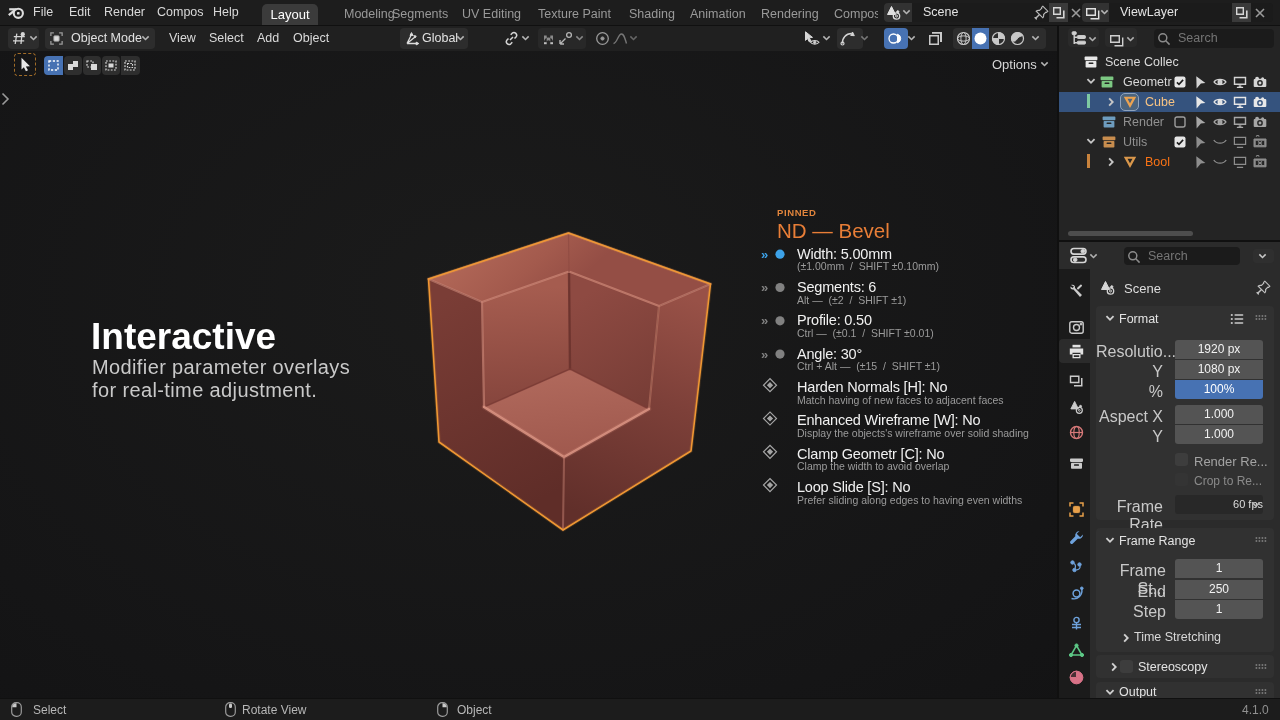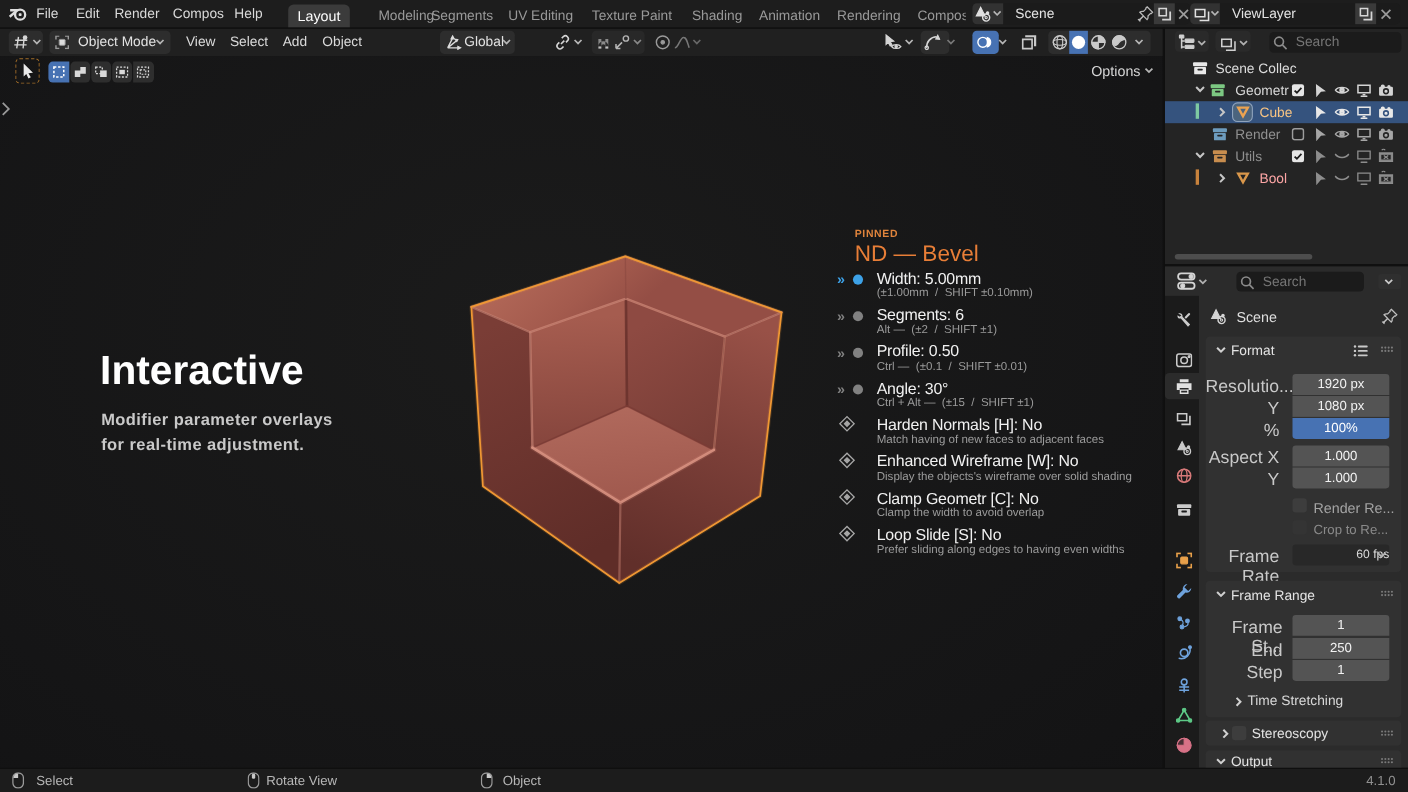--- a/index.html
+++ b/index.html
@@ -14,21 +14,21 @@
 .idwidget{position:absolute;top:3px;height:19px;background:#1b1b1b;border-radius:4px}
 .idwidget .iseg{position:absolute;left:0;top:0;height:19px;background:#323232;border-radius:4px 0 0 4px}
 .idwidget .itxt{position:absolute;top:0;height:19px;line-height:19px;font-size:12.5px;color:#e3e3e3}
 
 #vheader{position:absolute;left:0;top:26px;width:1058px;height:25px;background:#202020}
 #vheader .menu{color:#dadada}
 .hbtn{position:absolute;top:2px;height:21px;background:#2d2d2d;border-radius:4px;color:#e2e2e2;font-size:12.5px;line-height:21px;white-space:nowrap}
 
 #viewport{position:absolute;left:0;top:51px;width:1058px;height:647px;background:radial-gradient(1150px 800px at 47% 38%,#1b1b1b 0%,#151516 55%,#101011 100%)}
 #interactive{position:absolute;left:91px;top:265px;color:#fff;font-size:37px;font-weight:bold;letter-spacing:0}
-#subtitle{position:absolute;left:92px;top:319px;color:#c9c9c9;font-size:15px;line-height:23px;font-weight:700;letter-spacing:.38px}
+#subtitle{position:absolute;left:92px;top:305px;color:#c9c9c9;font-size:20px;line-height:23px;font-weight:400;letter-spacing:.38px}
 
 #ovl{position:absolute;left:0;top:0;width:1058px;height:647px}
 .opin{position:absolute;left:777px;top:156px;color:#e0843c;font-size:9.5px;font-weight:bold;letter-spacing:.6px}
 .otitle{position:absolute;left:777px;top:167.5px;color:#e87e37;font-size:20.5px;font-weight:400}
 .orow-main{position:absolute;left:797px;color:#f1f1f1;font-size:14.5px;letter-spacing:-0.2px;white-space:nowrap}
 .orow-sub{position:absolute;left:797px;color:#9b9b9b;font-size:10.5px;white-space:nowrap}
 #options{position:absolute;left:992px;top:6px;color:#d6d6d6;font-size:13px}
 
 .toolbtn{position:absolute;border-radius:4px}
 
@@ -458,21 +458,21 @@
         </svg>
   </div>
   <div class="orow" style="top:125.5px">
     <div class="abs" style="left:28px;top:2px;width:2.5px;height:14px;background:#c8823c"></div>
     <svg class="abs" style="left:48px;top:5px" width="10" height="10">
           <use href="#i-chevr" fill="#c6c6c6"></use>
         </svg>
     <svg class="abs" style="left:64px;top:3px" width="14" height="14">
           <use href="#i-mesh" fill="#d9974b"></use>
         </svg>
-    <div class="abs" style="left:86px;color:#fca5a5">Bool</div>
+    <div class="abs" style="left:86px;color:#f97316">Bool</div>
     <svg class="abs" style="left:134px;top:3px" width="13" height="14">
           <use href="#i-pointer" fill="#8d8d8d"></use>
         </svg>
     <svg class="abs" style="left:154px;top:3px" width="14" height="14">
           <use href="#i-eyec" stroke="#8d8d8d"></use>
         </svg>
     <svg class="abs" style="left:174px;top:3px" width="14" height="14">
           <use href="#i-screeno" fill="#8d8d8d"></use>
         </svg>
     <svg class="abs" style="left:194px;top:3px" width="14" height="14">

